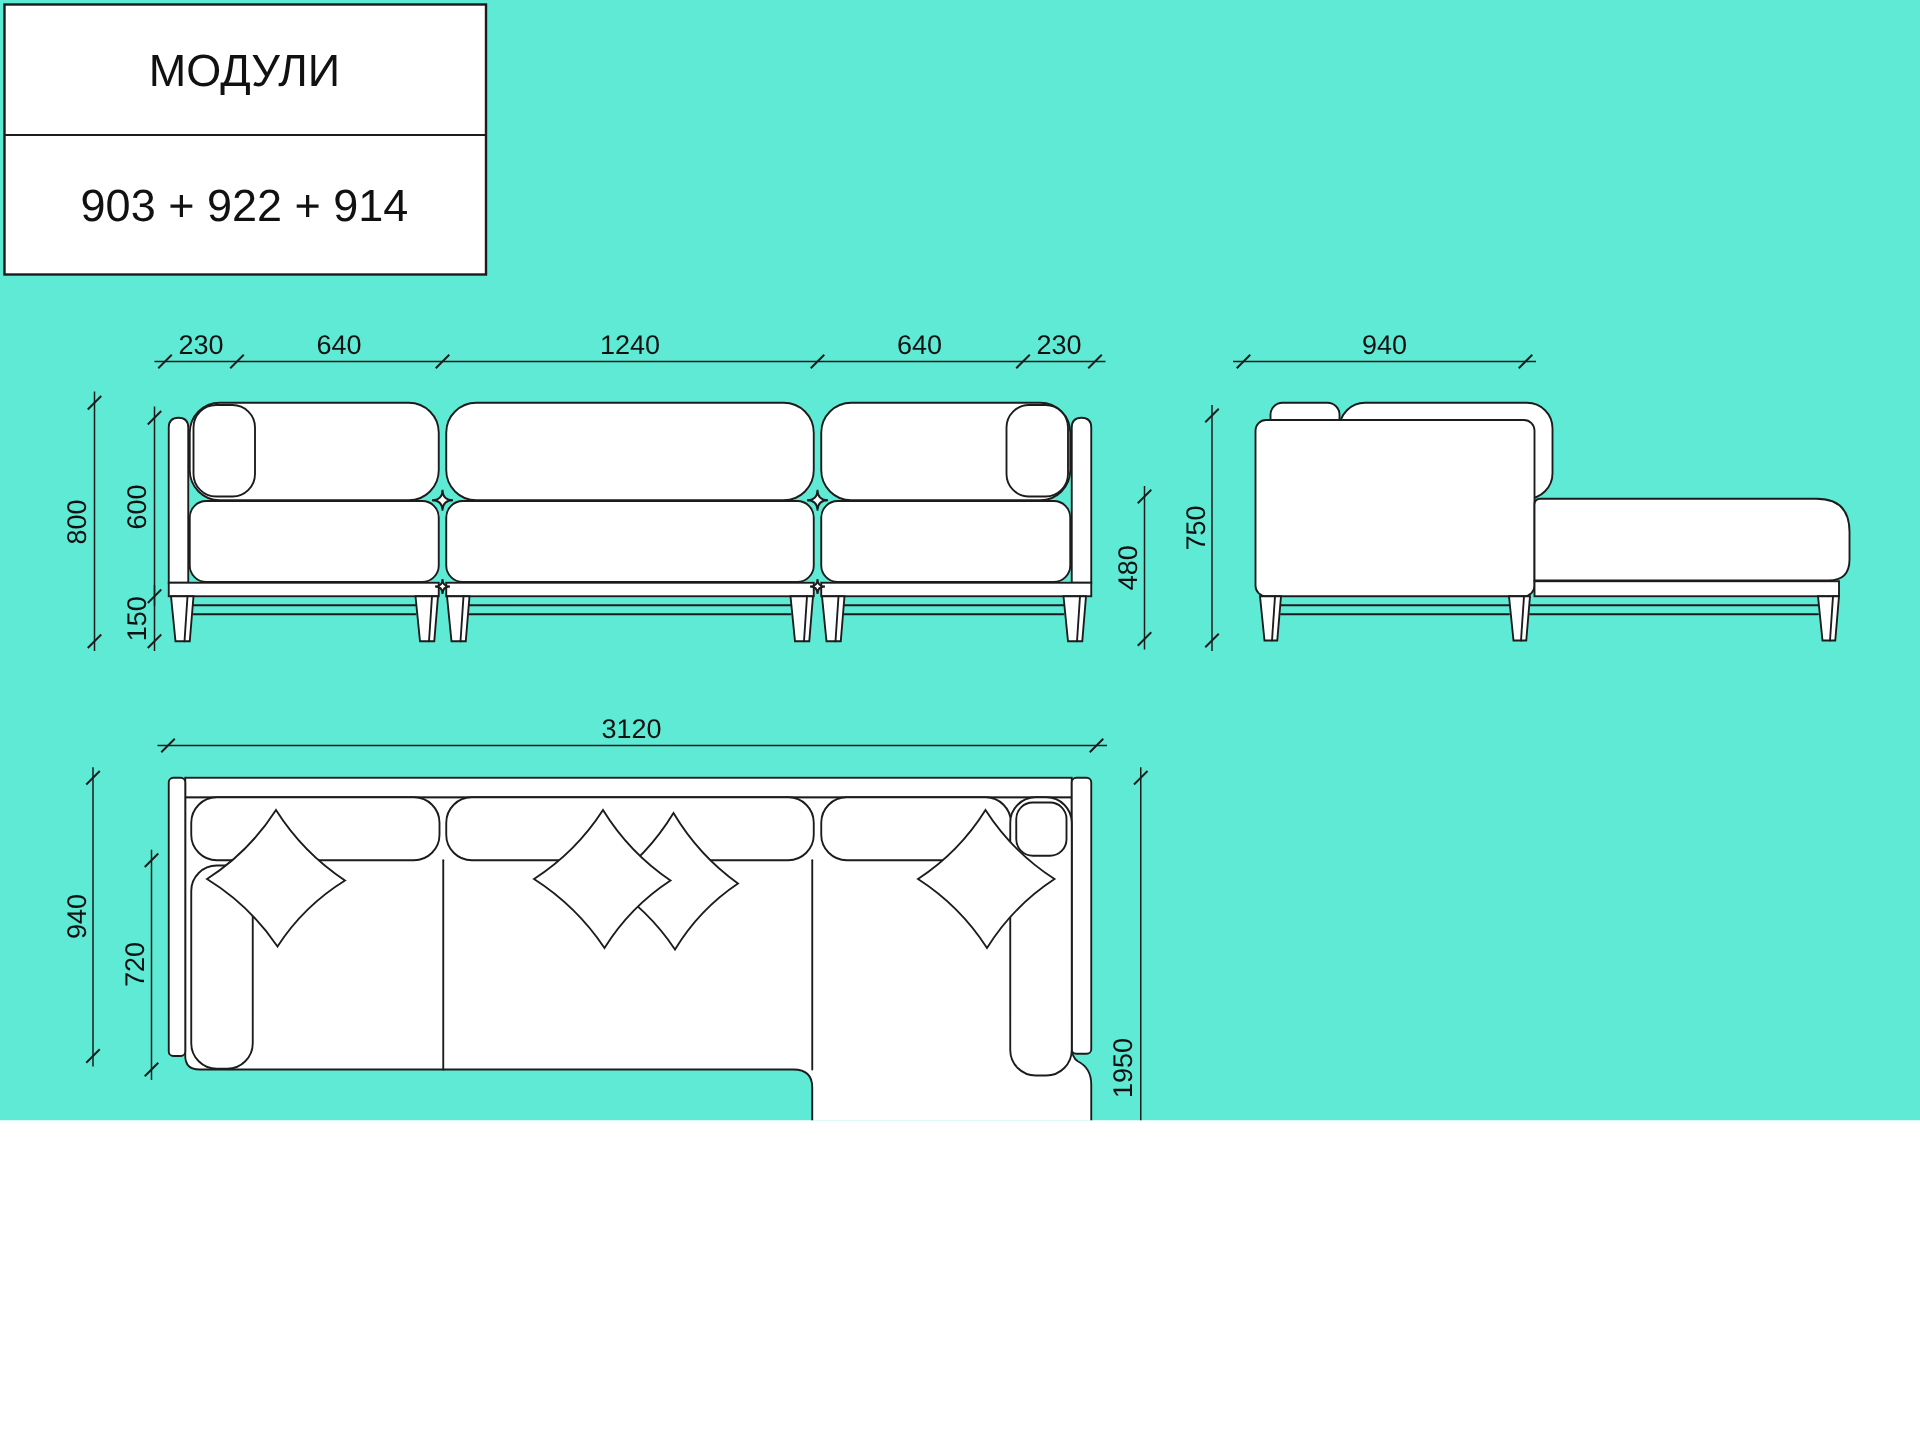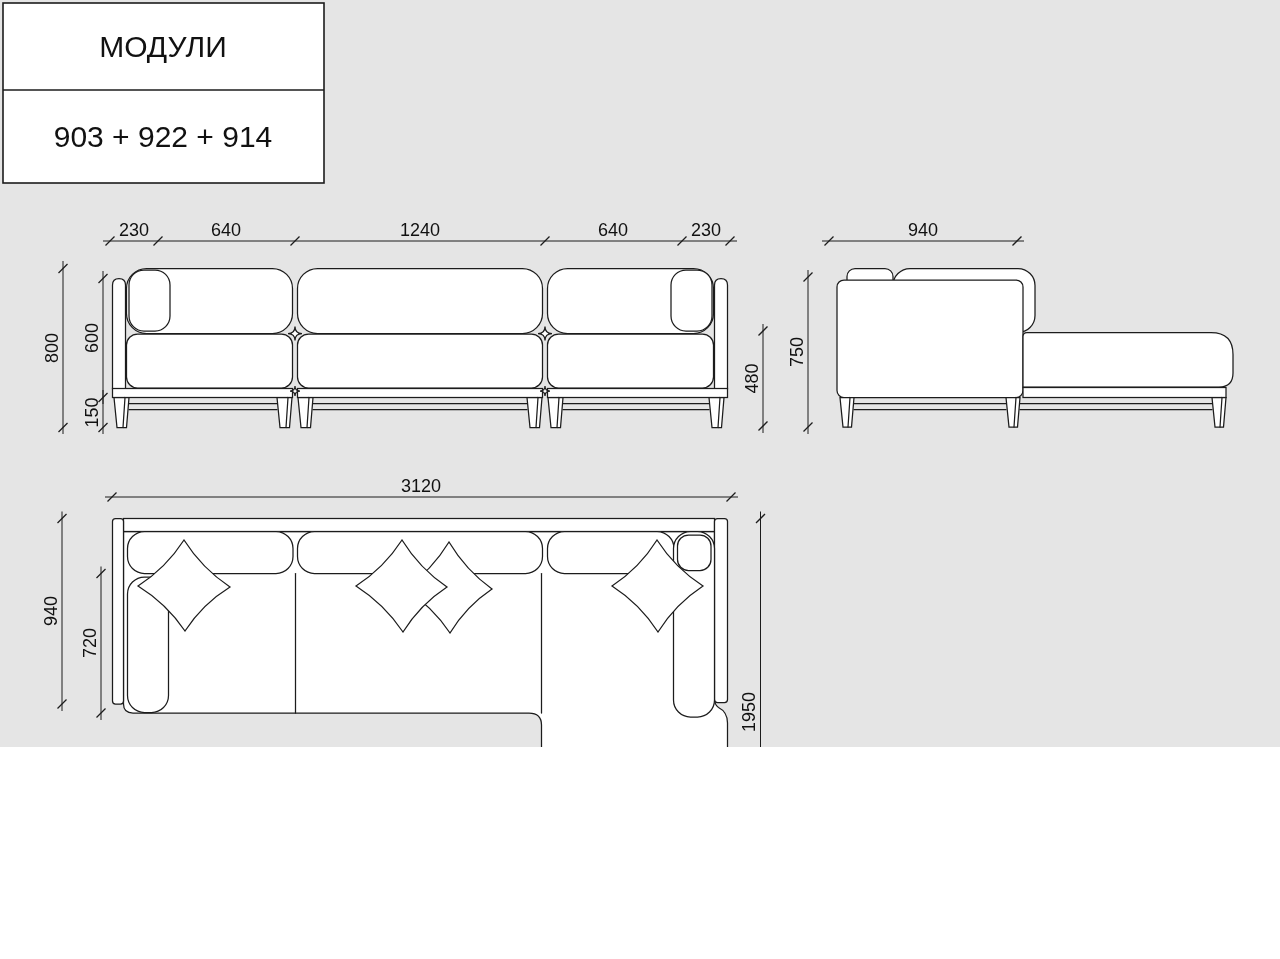--- a/index.html
+++ b/index.html
@@ -1,16 +1,16 @@
 <!DOCTYPE html>
 <html><head>
 <meta charset="utf-8">
 <style>
   html,body{margin:0;padding:0;background:#ffffff;}
-  .page{width:1280px;height:747px;background:#e5e5e5;position:relative;overflow:hidden;}
+  .page{width:1280px;height:747px;background:#5eead4;position:relative;overflow:hidden;}
   svg{display:block;}
   .ln{stroke:#1c1c1c;stroke-width:1.25;fill:none;stroke-linecap:round;}
   .fw{stroke:#1c1c1c;stroke-width:1.25;fill:#ffffff;}
   .dim{stroke:#1c1c1c;stroke-width:1;fill:none;}
   .tick{stroke:#1c1c1c;stroke-width:1.3;}
   text{font-family:"Liberation Sans","DejaVu Sans",sans-serif;fill:#111111;}
   .dimtxt{font-size:18px;}
   .titletxt{font-size:30px;}
 </style>
 </head>

